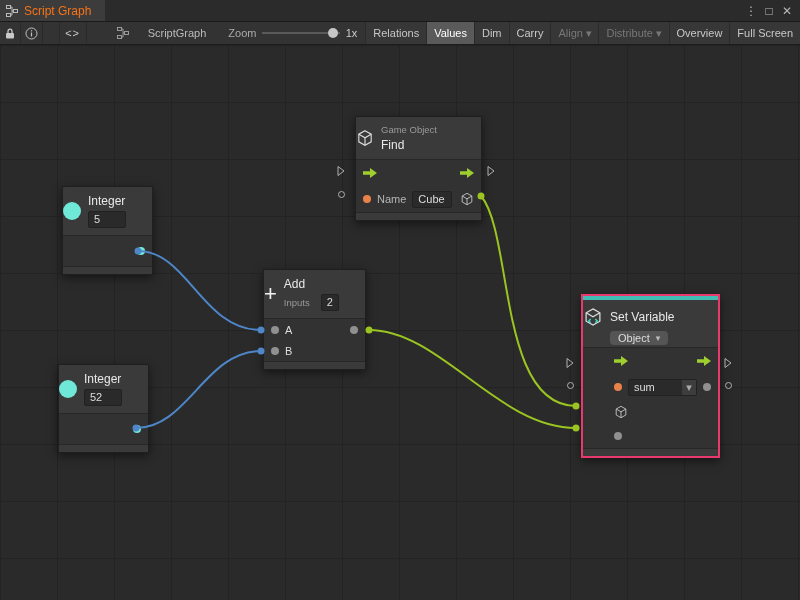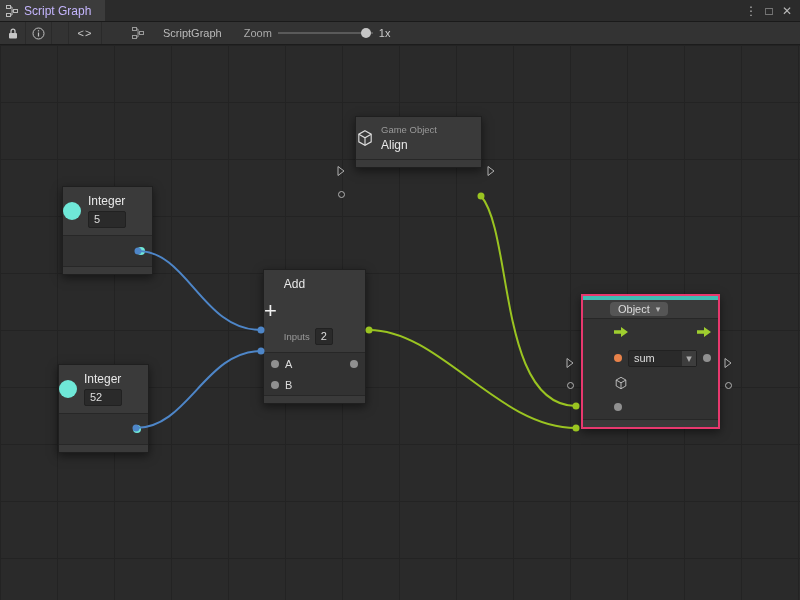--- a/index.html
+++ b/index.html
@@ -3,21 +3,21 @@
 <meta charset="utf-8">
 <style>
   * { box-sizing: border-box; margin: 0; padding: 0; }
   html,body { width:800px; height:600px; overflow:hidden; background:#282828;
     font-family:"Liberation Sans", sans-serif; color:#ccc; }
 
   
   .titlebar { height:22px; background:#2b2b2b; display:flex; align-items:stretch;
     border-bottom:1px solid #1a1a1a; }
   .tab { display:flex; align-items:center; gap:6px; padding:0 14px 0 6px;
-    background:#3c3c3c; font-size:12px; color:#c4b5fd; }
+    background:#3c3c3c; font-size:12px; color:#f97316; }
   .win-controls { margin-left:auto; display:flex; align-items:center; padding-right:4px; color:#b8b8b8; }
   .win-btn { width:18px; text-align:center; font-size:12px; line-height:22px; cursor:default; }
 
   
   .toolbar { height:23px; background:#333333; display:flex; align-items:stretch;
     font-size:11px; border-bottom:1px solid #1c1c1c; }
   .icon-btn { width:26px; display:flex; align-items:center; justify-content:center;
     border-right:1px solid #2a2a2a; color:#c8c8c8; }
   .code-btn { width:34px; margin-left:16px; font-size:11px; letter-spacing:1px; border-left:1px solid #2a2a2a; }
   .graph-name { display:flex; align-items:center; gap:19px; padding:0 10px; margin-left:20px; color:#bbb; }
@@ -140,20 +140,30 @@
     <span>ScriptGraph</span>
   </div>
 
   <span class="zoom-label">Zoom</span>
   <div class="slider">
     <div class="track"></div>
     <div class="handle"></div>
   </div>
   <span class="zoom-value">1x</span>
 
+  <div class="btn-group">
+    <div class="tool-btn">Relations</div>
+    <div class="tool-btn active">Values</div>
+    <div class="tool-btn">Dim</div>
+    <div class="tool-btn">Carry</div>
+    <div class="tool-btn disabled">Align ▾</div>
+    <div class="tool-btn disabled">Distribute ▾</div>
+    <div class="tool-btn">Overview</div>
+    <div class="tool-btn">Full Screen</div>
+  </div>
 </div>
 
 <div class="canvas">
 
   <svg class="wires" width="800" height="555">
     <path d="M138 206 C 188 206, 202 285, 261 285" stroke="#4e86c8" stroke-width="2" fill="none" stroke-linecap="round"></path>
     <path d="M136 383 C 188 383, 205 306, 261 306" stroke="#4e86c8" stroke-width="2" fill="none" stroke-linecap="round"></path>
     <path d="M369 285 C 440 285, 498 383, 576 383" stroke="#9ac421" stroke-width="2" fill="none" stroke-linecap="round"></path>
     <path d="M481 151 C 513 188, 498 361, 576 361" stroke="#9ac421" stroke-width="2" fill="none" stroke-linecap="round"></path>
     <circle cx="138" cy="206" r="3.5" fill="#4e86c8"></circle>
@@ -196,21 +206,21 @@
       </div>
     </div>
     <div class="nfoot"></div>
   </div>
 
   <div class="node add-node">
     <div class="nhead">
       <span class="plus">+</span>
       <span class="col">
         <span class="ntitle">Add</span>
-        <span style="display:flex; gap:5px; align-items:center;margin-top:34px;">
+        <span style="display:flex; gap:11px; align-items:center;">
           <span class="nsub">Inputs</span>
           <span class="field">2</span>
         </span>
       </span>
     </div>
     <div class="nbody">
       <div class="prow">
         <span class="dot gray"></span>
         <span>A</span>
         <span class="dot gray ml"></span>
@@ -226,28 +236,63 @@
   <div class="node find-node">
     <div class="nhead">
       <span style="color:#ddd;">
         <svg class="icon" width="18" height="18" viewBox="0 0 16 16">
           <path d="M8 1.5 L13.5 4.6 V11.4 L8 14.5 L2.5 11.4 V4.6 Z" fill="none" stroke="currentColor"></path>
           <path d="M2.5 4.6 L8 7.8 L13.5 4.6 M8 7.8 V14.5" fill="none" stroke="currentColor"></path>
         </svg>
       </span>
       <span class="col">
         <span class="nsub">Game Object</span>
-        <span class="ntitle">Align</span>
-      </span>
+        <span class="ntitle">Find</span>
+      </span>
+    </div>
+    <div class="nbody">
+      <div class="prow">
+        <span>
+          <svg class="icon" width="14" height="10" viewBox="0 0 14 10">
+              <path d="M0 3.2 H7 V0 L14 5 L7 10 V6.8 H0 Z" fill="#9fce2f"></path>
+            </svg>
+        </span>
+        <span class="ml">
+          <svg class="icon" width="14" height="10" viewBox="0 0 14 10">
+              <path d="M0 3.2 H7 V0 L14 5 L7 10 V6.8 H0 Z" fill="#9fce2f"></path>
+            </svg>
+        </span>
+      </div>
+      <div class="prow">
+        <span class="dot orange"></span>
+        <span class="nsub" style="font-size:11px;color:#b5b5b5;">Name</span>
+        <span class="field">Cube</span>
+        <span class="ml" style="color:#ccc;">
+          <svg class="icon" width="14" height="14" viewBox="0 0 16 16">
+            <path d="M8 1.5 L13.5 4.6 V11.4 L8 14.5 L2.5 11.4 V4.6 Z" fill="none" stroke="currentColor"></path>
+            <path d="M2.5 4.6 L8 7.8 L13.5 4.6 M8 7.8 V14.5" fill="none" stroke="currentColor"></path>
+          </svg>
+        </span>
+      </div>
     </div>
     <div class="nfoot"></div>
   </div>
 
   <div class="node setvar-node">
     <div class="tealstrip"></div>
+    <div class="nhead" style="padding-bottom:2px;">
+      <span style="color:#ddd; position:relative;">
+        <svg class="icon" width="20" height="20" viewBox="0 0 16 16">
+          <path d="M8 1.5 L13.5 4.6 V11.4 L8 14.5 L2.5 11.4 V4.6 Z" fill="none" stroke="currentColor"></path>
+          <path d="M2.5 4.6 L8 7.8 L13.5 4.6" fill="none" stroke="currentColor"></path>
+          <path d="M6.1 9.6 L4.6 11.1 L6.1 12.6 M9.9 9.6 L11.4 11.1 L9.9 12.6" fill="none" stroke="#3fd8c7" stroke-width="1.2"></path>
+        </svg>
+      </span>
+      <span class="ntitle">Set Variable</span>
+    </div>
     <div>
       <span class="pill">
         <span>Object</span>
         <span style="font-size:9px;color:#bbb;">▾</span>
       </span>
     </div>
     <div class="nbody">
       <div class="prow">
         <span>
           <svg class="icon" width="14" height="10" viewBox="0 0 14 10">

